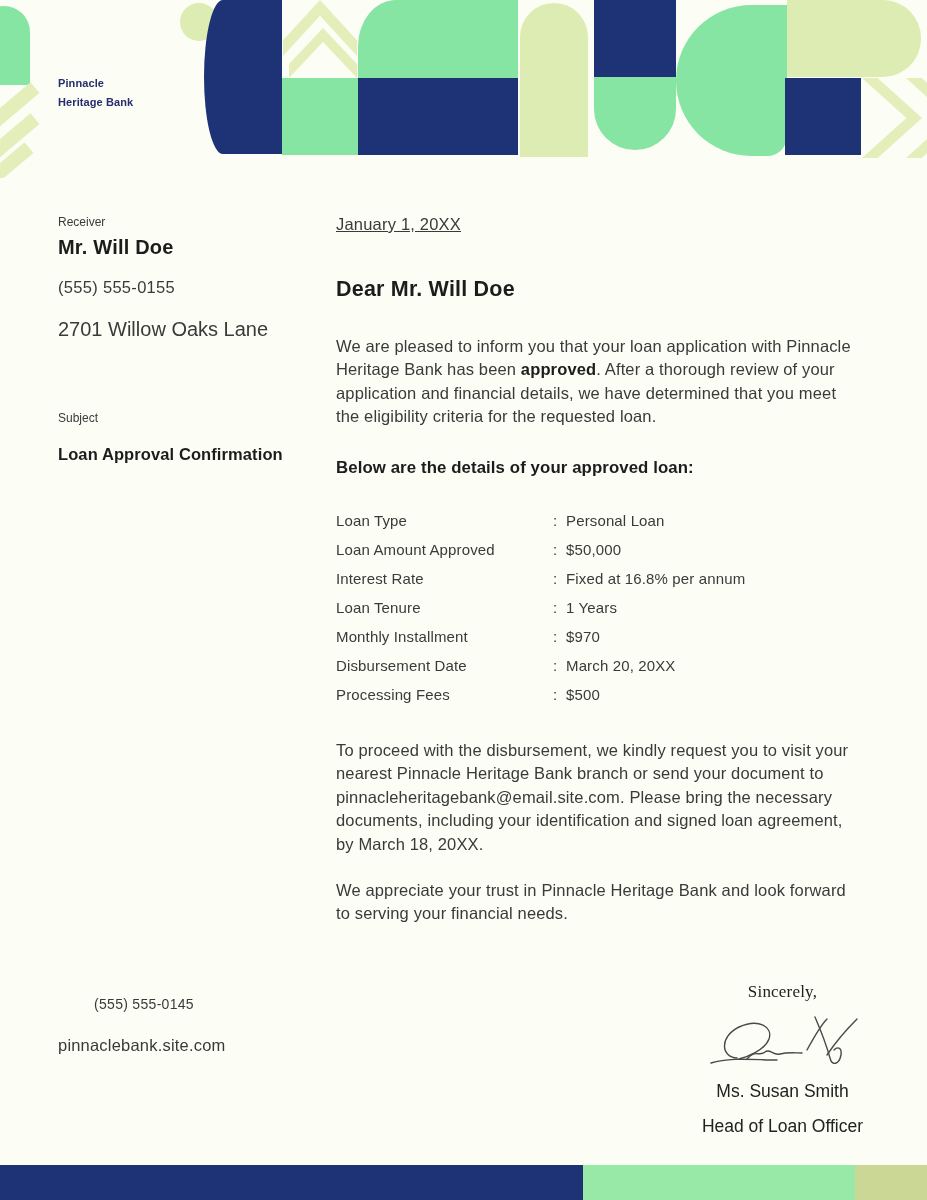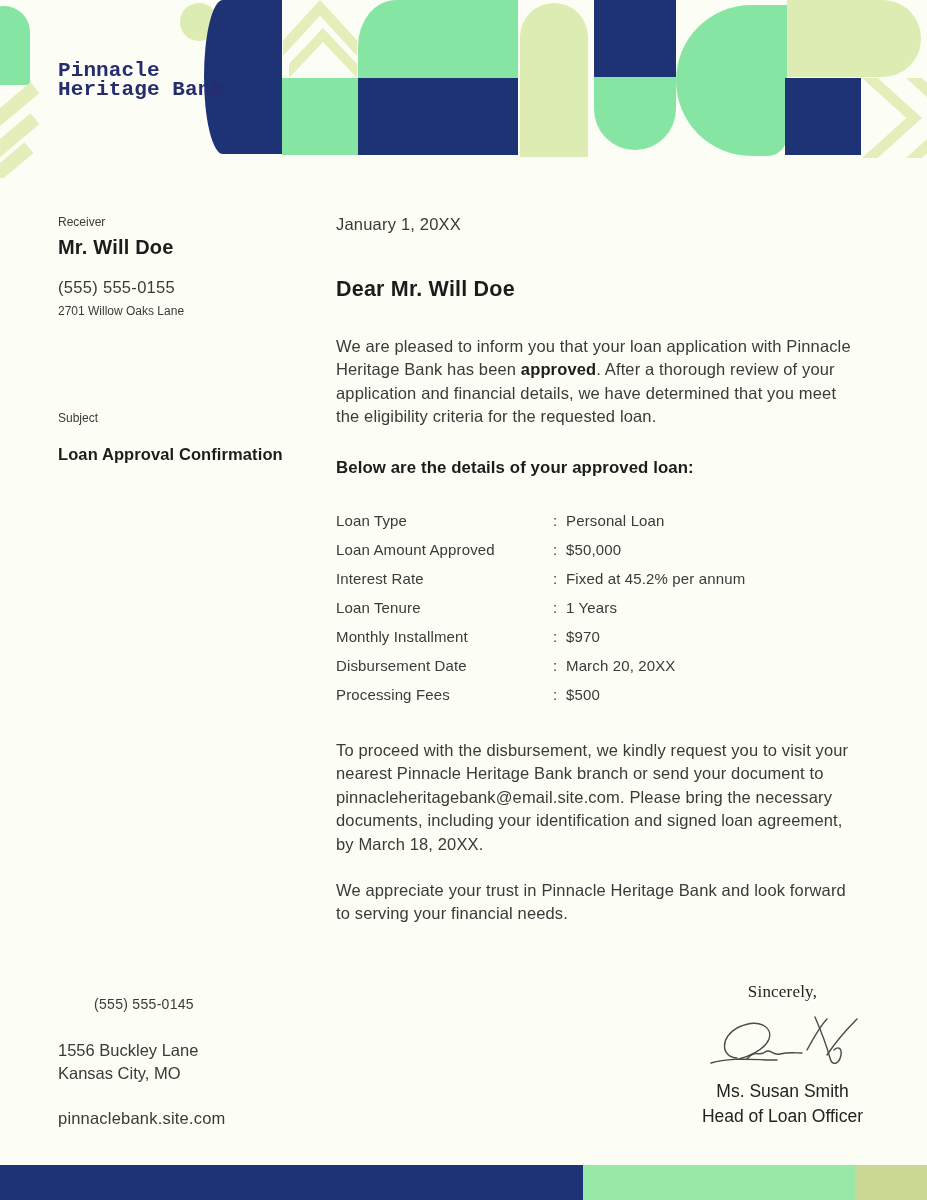--- a/index.html
+++ b/index.html
@@ -37,53 +37,53 @@
   .pale-pill{left:520px;top:3px;width:68px;height:154px;background:var(--pale_green);border-radius:34px 34px 0 0;}
   .navy-sq-2{left:594px;top:0;width:82px;height:77px;background:var(--navy);}
   .green-u{left:594px;top:77px;width:82px;height:73px;background:var(--green);border-radius:0 0 41px 41px;}
   .green-blob{left:676px;top:5px;width:111px;height:151px;background:var(--green);border-radius:76px 0 20px 76px / 76px 0 20px 76px;}
   .pale-capsule{left:787px;top:0;width:134px;height:77px;background:var(--pale_green);border-radius:0 38px 38px 0;}
   .navy-sq-3{left:785px;top:78px;width:76px;height:77px;background:var(--navy);}
   .chevron-right{background:var(--pale_chevron);clip-path:polygon(0 0,26% 0,100% 50%,26% 100%,0 100%,74% 50%);}
   .chev-r-1{left:862px;top:78px;width:60px;height:80px;}
   .chev-r-2{left:906px;top:78px;width:60px;height:80px;}
 
-  .logo{position:absolute;left:58px;top:61px;font-weight:bold;font-size:21px;line-height:19px;color:var(--logo_navy);letter-spacing:.1px;font-family:Liberation Mono, monospace;}
+  .logo{position:absolute;left:58px;top:74px;font-weight:bold;font-size:11px;line-height:19px;color:var(--logo_navy);letter-spacing:.1px;}
 
   
   .receiver-block{position:absolute;left:58px;top:215px;width:250px;}
   .small-label{font-size:12px;color:var(--text);}
   .receiver-name{font-size:20px;font-weight:bold;color:var(--heading);margin-top:7px;letter-spacing:.2px;}
   .receiver-phone{font-size:16.5px;margin-top:19px;letter-spacing:.3px;}
-  .receiver-address{font-size:12px;line-height:22px;margin-top:3px;}
+  .receiver-address{font-size:20px;line-height:22px;margin-top:21px;}
   .subject-block{position:absolute;left:58px;top:411px;width:280px;}
   .subject-value{font-size:16.5px;font-weight:bold;color:var(--heading);margin-top:20px;letter-spacing:.1px;}
 
   
   .letter{position:absolute;left:336px;top:0;width:527px;}
-  .date{position:absolute;top:215px;font-size:16.5px;letter-spacing:.2px;}
+  .date{position:absolute;top:215px;font-size:16.5px;letter-spacing:.2px;text-decoration:underline;}
   .salutation{position:absolute;top:277px;font-size:21.5px;font-weight:bold;color:var(--heading);letter-spacing:.2px;}
   .para{font-size:16.5px;line-height:23.4px;letter-spacing:.14px;}
   .p1{position:absolute;top:335px;width:527px;}
   .details-heading{position:absolute;top:458px;font-size:16.8px;font-weight:bold;color:var(--heading);letter-spacing:.1px;}
   .loan-table{position:absolute;top:506px;width:527px;}
   .loan-row{display:grid;grid-template-columns:217px 13px 1fr;height:29px;align-items:center;font-size:15px;letter-spacing:.14px;}
   .p2{position:absolute;top:739px;width:527px;}
   .p3{position:absolute;top:879px;width:527px;}
 
   
   .footer-left{position:absolute;left:58px;top:996px;width:280px;}
   .footer-phone{font-size:14px;letter-spacing:.3px;margin-left:36px;}
   .footer-address{font-size:16.5px;line-height:23px;margin-top:27px;}
   .footer-website{font-size:16.5px;margin-top:24px;letter-spacing:.2px;}
   .sig-block{position:absolute;left:655px;top:982px;width:255px;text-align:center;}
   .sig-salutation{font-size:17px;letter-spacing:.2px;color:#222;font-family:Liberation Serif, serif;}
   .sig-image{margin-top:10px;height:62px;}
   .sig-name{font-size:17.5px;margin-top:3px;color:#222;}
-  .sig-title{font-size:17.5px;margin-top:4px;color:#222;}
+  .sig-title{font-size:17.5px;margin-top:14px;color:#222;}
 
   
   .bottom-bar{position:absolute;left:0;bottom:0;width:927px;height:35px;display:flex;}
   .bar-navy{width:583px;background:var(--navy);}
   .bar-green{width:272px;background:var(--bar_green);}
   .bar-olive{width:72px;background:var(--bar_olive);}
 </style>
 </head>
 <body>
 
@@ -145,21 +145,21 @@
           <span>Personal Loan</span>
       </div>
       <div class="loan-row">
         <span>Loan Amount Approved</span>
           <span>:</span>
           <span>$50,000</span>
       </div>
       <div class="loan-row">
         <span>Interest Rate</span>
           <span>:</span>
-          <span>Fixed at 45.2% per annum</span>
+          <span>Fixed at 16.8% per annum</span>
       </div>
       <div class="loan-row">
         <span>Loan Tenure</span>
           <span>:</span>
           <span>1 Years</span>
       </div>
       <div class="loan-row">
         <span>Monthly Installment</span>
           <span>:</span>
           <span>$970</span>
@@ -175,24 +175,20 @@
           <span>$500</span>
       </div>
     </div>
 
     <p class="para p2">To proceed with the disbursement, we kindly request you to visit your nearest Pinnacle Heritage Bank branch or send your document to pinnacleheritagebank@email.site.com. Please bring the necessary documents, including your identification and signed loan agreement, by March 18, 20XX.</p>
     <p class="para p3">We appreciate your trust in Pinnacle Heritage Bank and look forward to serving your financial needs.</p>
   </div>
 
   <div class="footer-left">
     <div class="footer-phone">(555) 555-0145</div>
-    <div class="footer-address">
-      <div>1556 Buckley Lane</div>
-      <div>Kansas City, MO</div>
-    </div>
     <div class="footer-website">pinnaclebank.site.com</div>
   </div>
 
   <div class="sig-block">
     <div class="sig-salutation">Sincerely,</div>
     <svg class="sig-image" viewBox="0 0 160 60" width="160" height="62">
       <g fill="none" stroke="#4a4a4a" stroke-width="1.4" stroke-linecap="round">
         <path d="M8 50 C28 44, 52 47, 74 47"></path>
         <path d="M34 45 C18 44, 16 24, 36 14 C56 5, 70 14, 66 26 C62 37, 44 44, 36 46"></path>
         <path d="M44 46 C52 36, 56 44, 62 39 C67 35, 70 43, 77 41 C85 39, 92 40, 99 40"></path>

